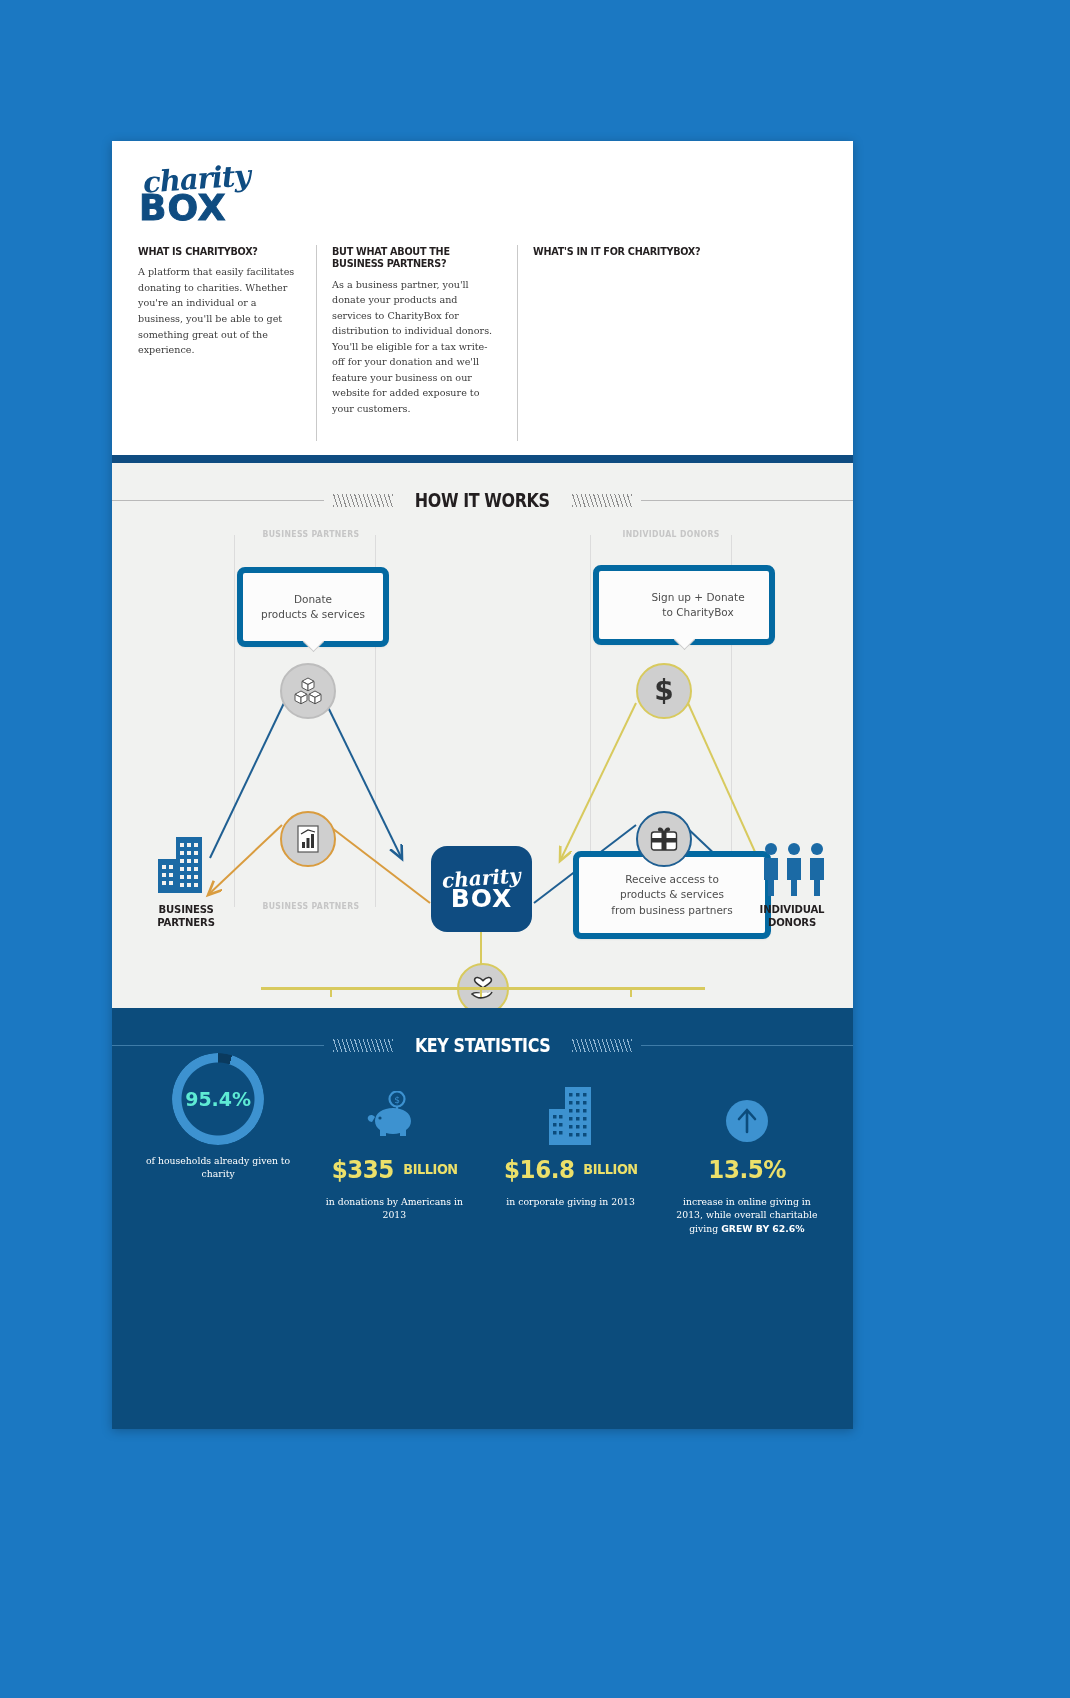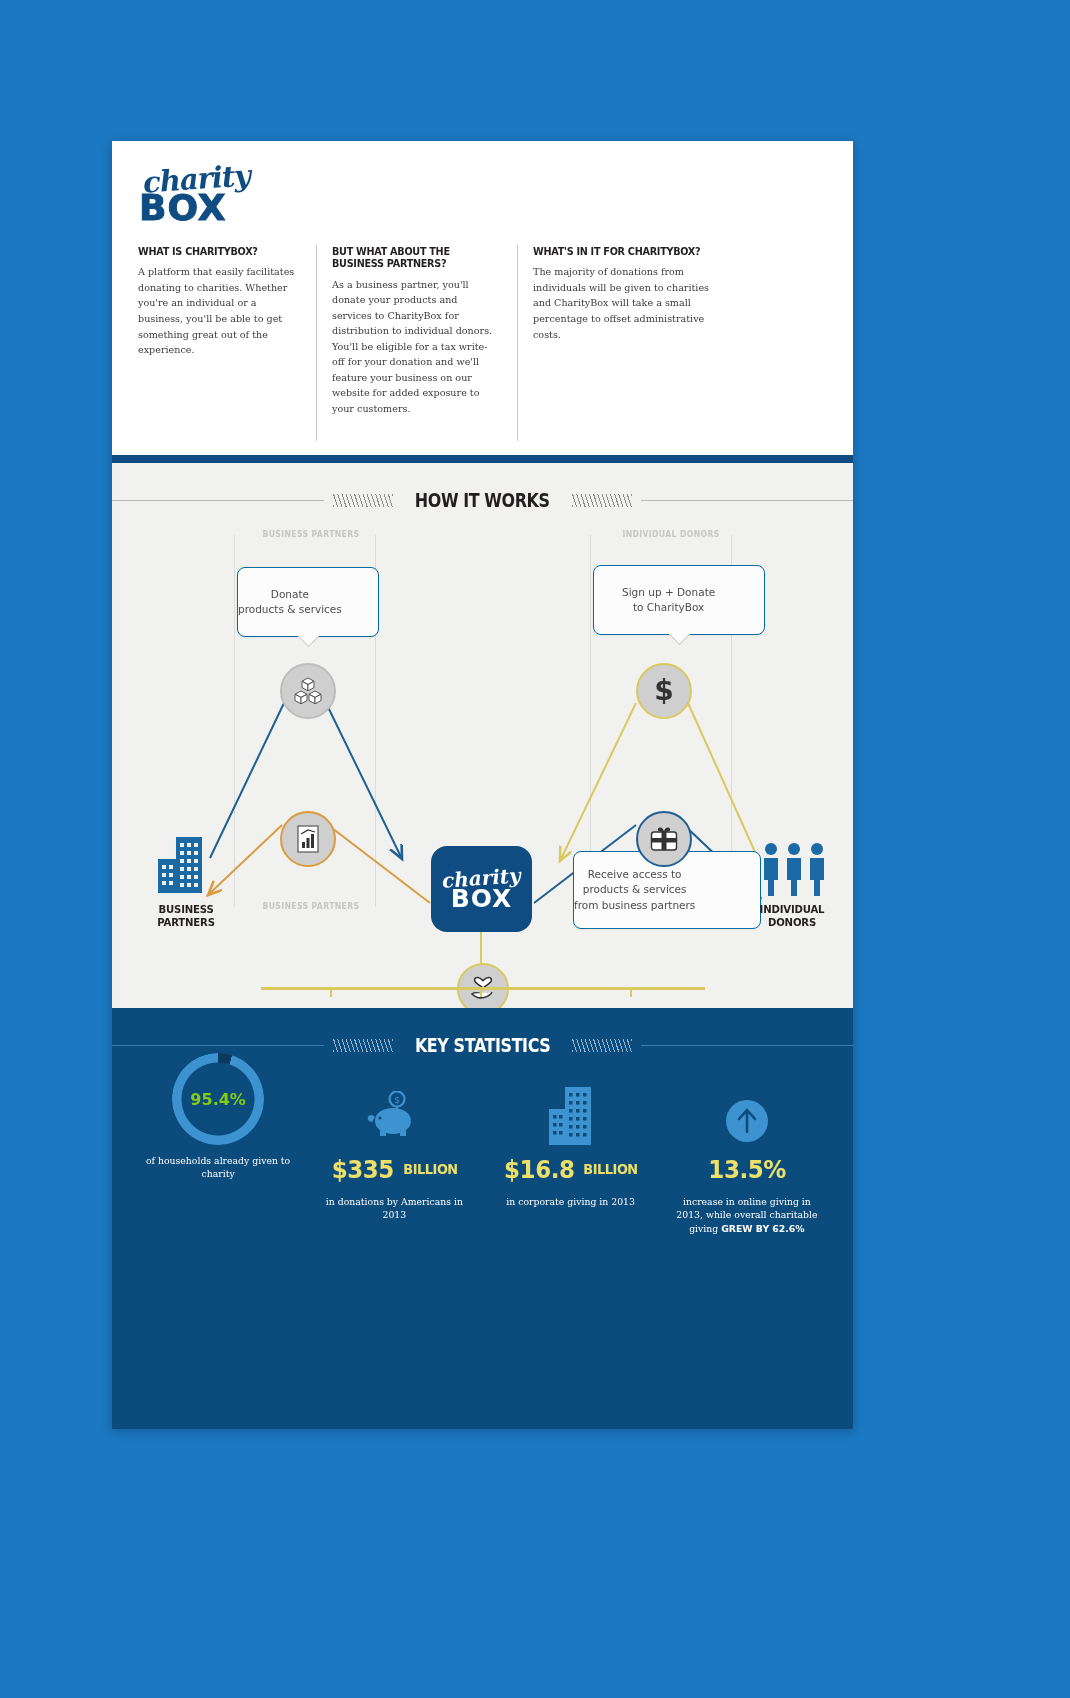--- a/index.html
+++ b/index.html
@@ -77,24 +77,24 @@
     font-weight:bold;font-size:8.6px;letter-spacing:.4px;color:#c6c6c6;
     background:#f1f2f0;padding:0 5px;white-space:nowrap;
     transform:scaleX(.9);
   }
   .cap-lt{left:140px;top:66px;}
   .cap-rt{left:500px;top:66px;}
   .cap-lb{left:140px;top:438px;}
   .cap-rb{left:496px;top:438px;}
 
   .bubble{
-    position:absolute;background:#fcfcfc;border:1px solid #0369a1;border-radius:8px;
+    position:absolute;background:#fcfcfc;border:6px solid #0369a1;border-radius:8px;
     font-family:"DejaVu Sans", sans-serif;font-size:10.5px;color:#4d4d4d;
     text-align:center;line-height:1.45;
-    display:flex;align-items:center;justify-content:flex-start;
+    display:flex;align-items:center;justify-content:center;
     box-shadow:0 1px 2px rgba(0,0,0,.05);
   }
   .bubble .tip{position:absolute;width:14px;height:14px;background:#fcfcfc;
     border-right:1px solid #c8c8c8;border-bottom:1px solid #c8c8c8;
     left:50%;margin-left:-7px;transform:rotate(45deg);}
   .bubble.down .tip{bottom:-8px;}
   .bubble.up .tip{top:-8px;transform:rotate(225deg);}
 
   .b-topl{left:125px;top:104px;width:140px;height:68px;}
   .b-topr{left:481px;top:102px;width:142px;height:68px;padding-left:28px;}
@@ -175,21 +175,21 @@
   .stat .cap b{font-family:"DejaVu Sans",sans-serif;font-size:9.3px;}
 
   .donut{position:relative;width:92px;height:92px;margin:0 auto;}
   .donut .ring{
     position:absolute;inset:0;border-radius:50%;
     background:conic-gradient(from 0deg,#0a3a5e 0 5%, #3d92d0 5% 100%);
     -webkit-mask:radial-gradient(circle, transparent 36px, #000 37px);
             mask:radial-gradient(circle, transparent 36px, #000 37px);
   }
   .donut .val{position:absolute;inset:0;display:flex;align-items:center;justify-content:center;
-    font-family:"DejaVu Sans",sans-serif;font-weight:bold;font-size:16px;color:#84cc16;}
+    font-family:"DejaVu Sans",sans-serif;font-weight:bold;font-size:19px;color:#5eead4;}
   .iconwrap{height:62px;display:flex;align-items:flex-end;justify-content:center;margin-bottom:7px;}
   .bigwrap{height:34px;display:flex;align-items:center;justify-content:center;}
 </style>
 </head>
 <body>
 
 <div class="edge-left"></div>
 
 <div class="poster">
 
@@ -204,21 +204,20 @@
       <div class="col c1">
         <h3>WHAT IS CHARITYBOX?</h3>
         <p>A platform that easily facilitates donating to charities. Whether you're an individual or a business, you'll be able to get something great out of the experience.</p>
       </div>
       <div class="col c3">
         <h3>BUT WHAT ABOUT THE BUSINESS PARTNERS?</h3>
         <p>As a business partner, you'll donate your products and services to CharityBox for distribution to individual donors. You'll be eligible for a tax write-off for your donation and we'll feature your business on our website for added exposure to your customers.</p>
       </div>
       <div class="col c4">
         <h3>WHAT'S IN IT FOR  CHARITYBOX?</h3>
-        <p>The majority of donations from individuals will be given to charities and CharityBox will take a small percentage to offset administrative costs.</p>
       </div>
     </div>
     <div class="blue-rule"></div>
   </div>
 
   <div class="flow">
 
     <div class="sec-head">
       <div class="rule"></div>
       <div class="hatch"></div>

